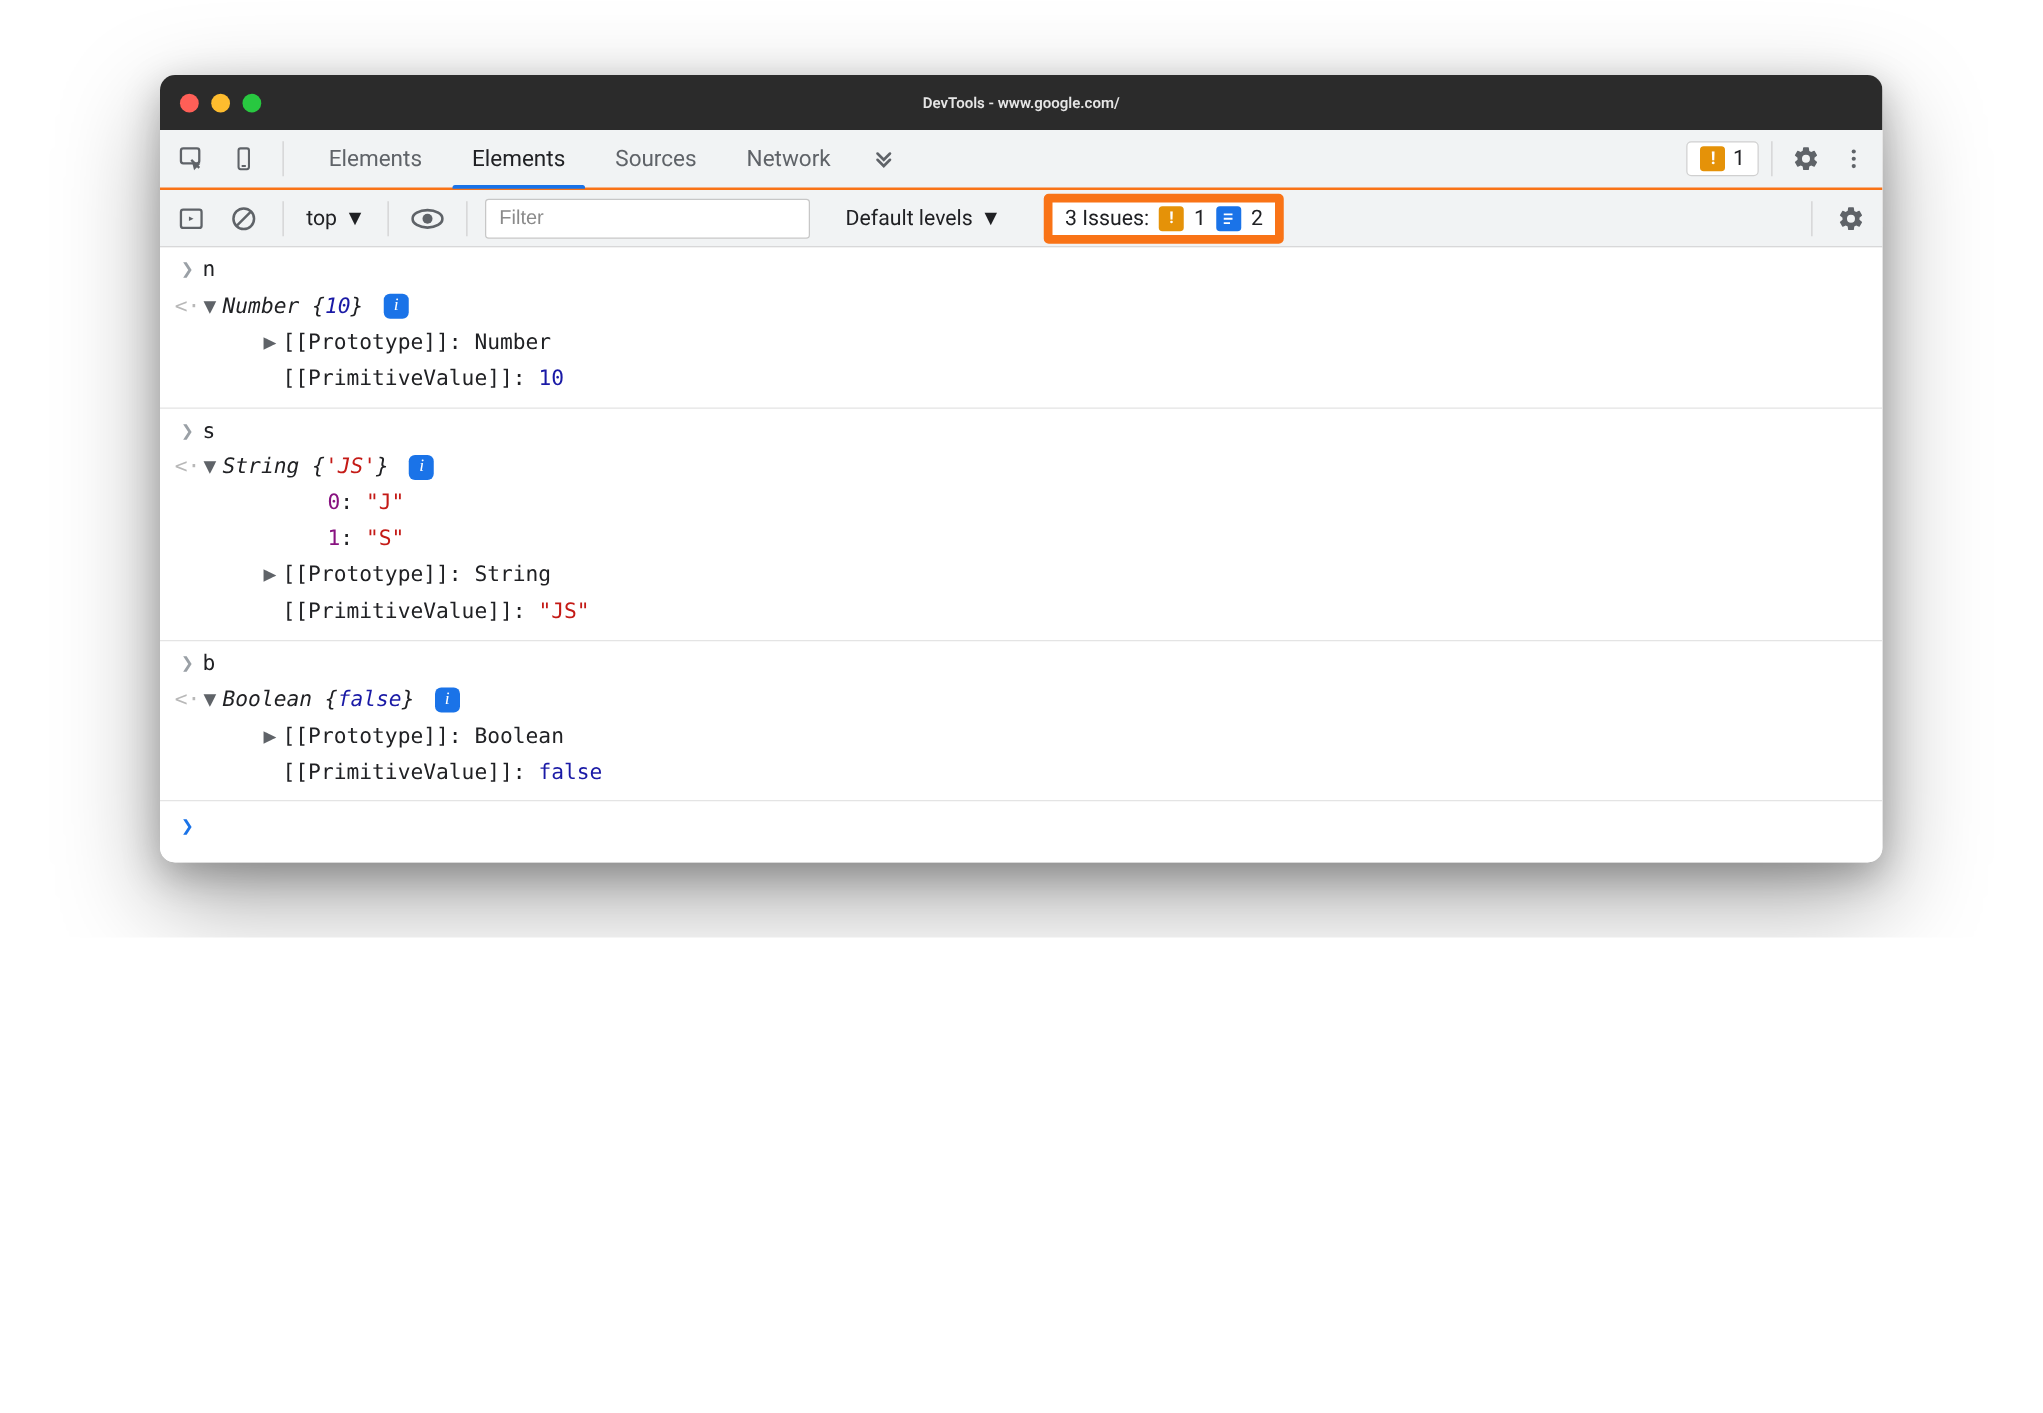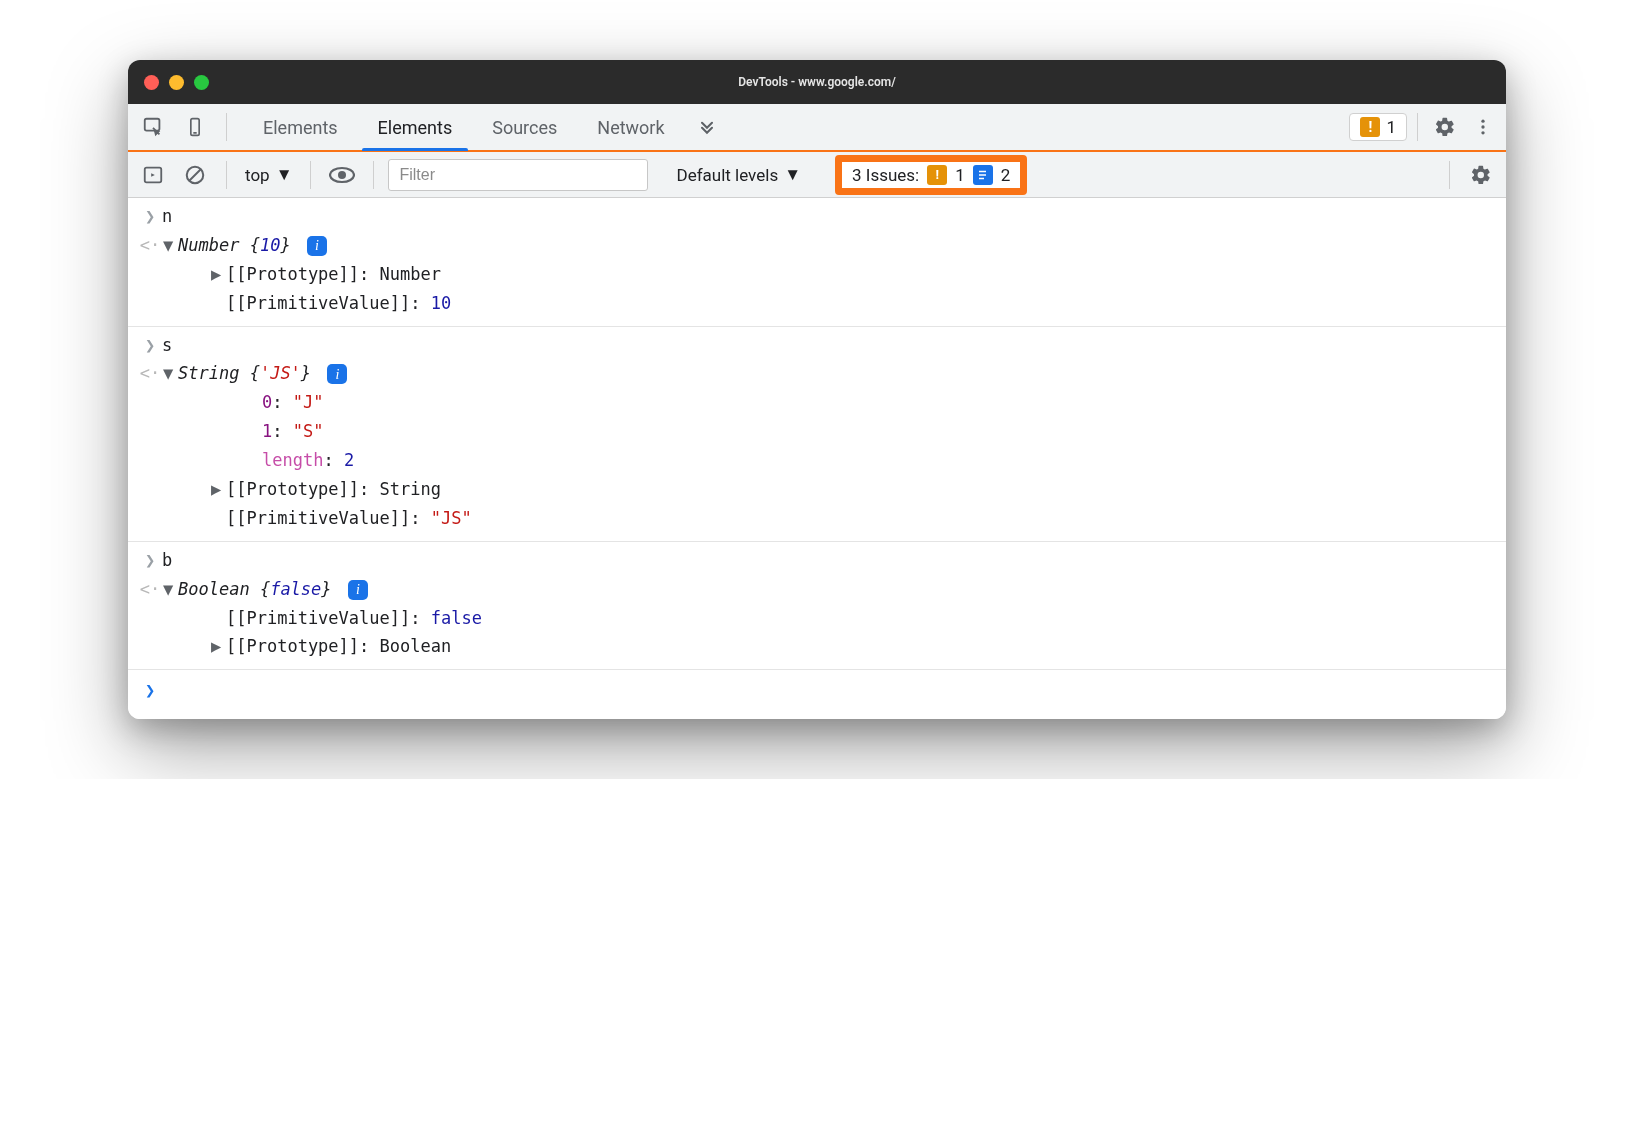--- a/index.html
+++ b/index.html
@@ -389,47 +389,43 @@
         <div class="row">
           <span class="gutter"></span>
           <span class="content indent-2"><span class="tri">&nbsp;</span><span class="darkred">0</span>: <span class="redstr">"J"</span></span>
         </div>
         <div class="row">
           <span class="gutter"></span>
           <span class="content indent-2"><span class="tri">&nbsp;</span><span class="darkred">1</span>: <span class="redstr">"S"</span></span>
         </div>
         <div class="row">
           <span class="gutter"></span>
-          <span class="content indent-2"><span class="tri">&nbsp;</span><span class="length-key">length</span>: <span class="blue">2</span></span>
-        </div>
-        <div class="row">
-          <span class="gutter"></span>
           <span class="content indent-1"><span class="tri">▶</span>[[Prototype]]: String</span>
         </div>
         <div class="row">
           <span class="gutter"></span>
           <span class="content indent-1"><span class="tri">&nbsp;</span>[[PrimitiveValue]]: <span class="redstr">"JS"</span></span>
         </div>
       </div>
       <div class="group">
         <div class="row">
           <span class="gutter input">❯</span>
           <span class="content">b</span>
         </div>
         <div class="row">
           <span class="gutter output">&lt;·</span>
           <span class="content"><span class="tri">▼</span><span class="it">Boolean </span><span class="it">{<span class="blue">false</span>}</span> <span class="info-badge">i</span></span>
         </div>
         <div class="row">
           <span class="gutter"></span>
+          <span class="content indent-1"><span class="tri">▶</span>[[Prototype]]: Boolean</span>
+        </div>
+        <div class="row">
+          <span class="gutter"></span>
           <span class="content indent-1"><span class="tri">&nbsp;</span>[[PrimitiveValue]]: <span class="blue">false</span></span>
-        </div>
-        <div class="row">
-          <span class="gutter"></span>
-          <span class="content indent-1"><span class="tri">▶</span>[[Prototype]]: Boolean</span>
         </div>
       </div>
       <div class="prompt-row">
         <span class="gutter">❯</span>
       </div>
     </div>
 
 </div>
 
 </body></html>

